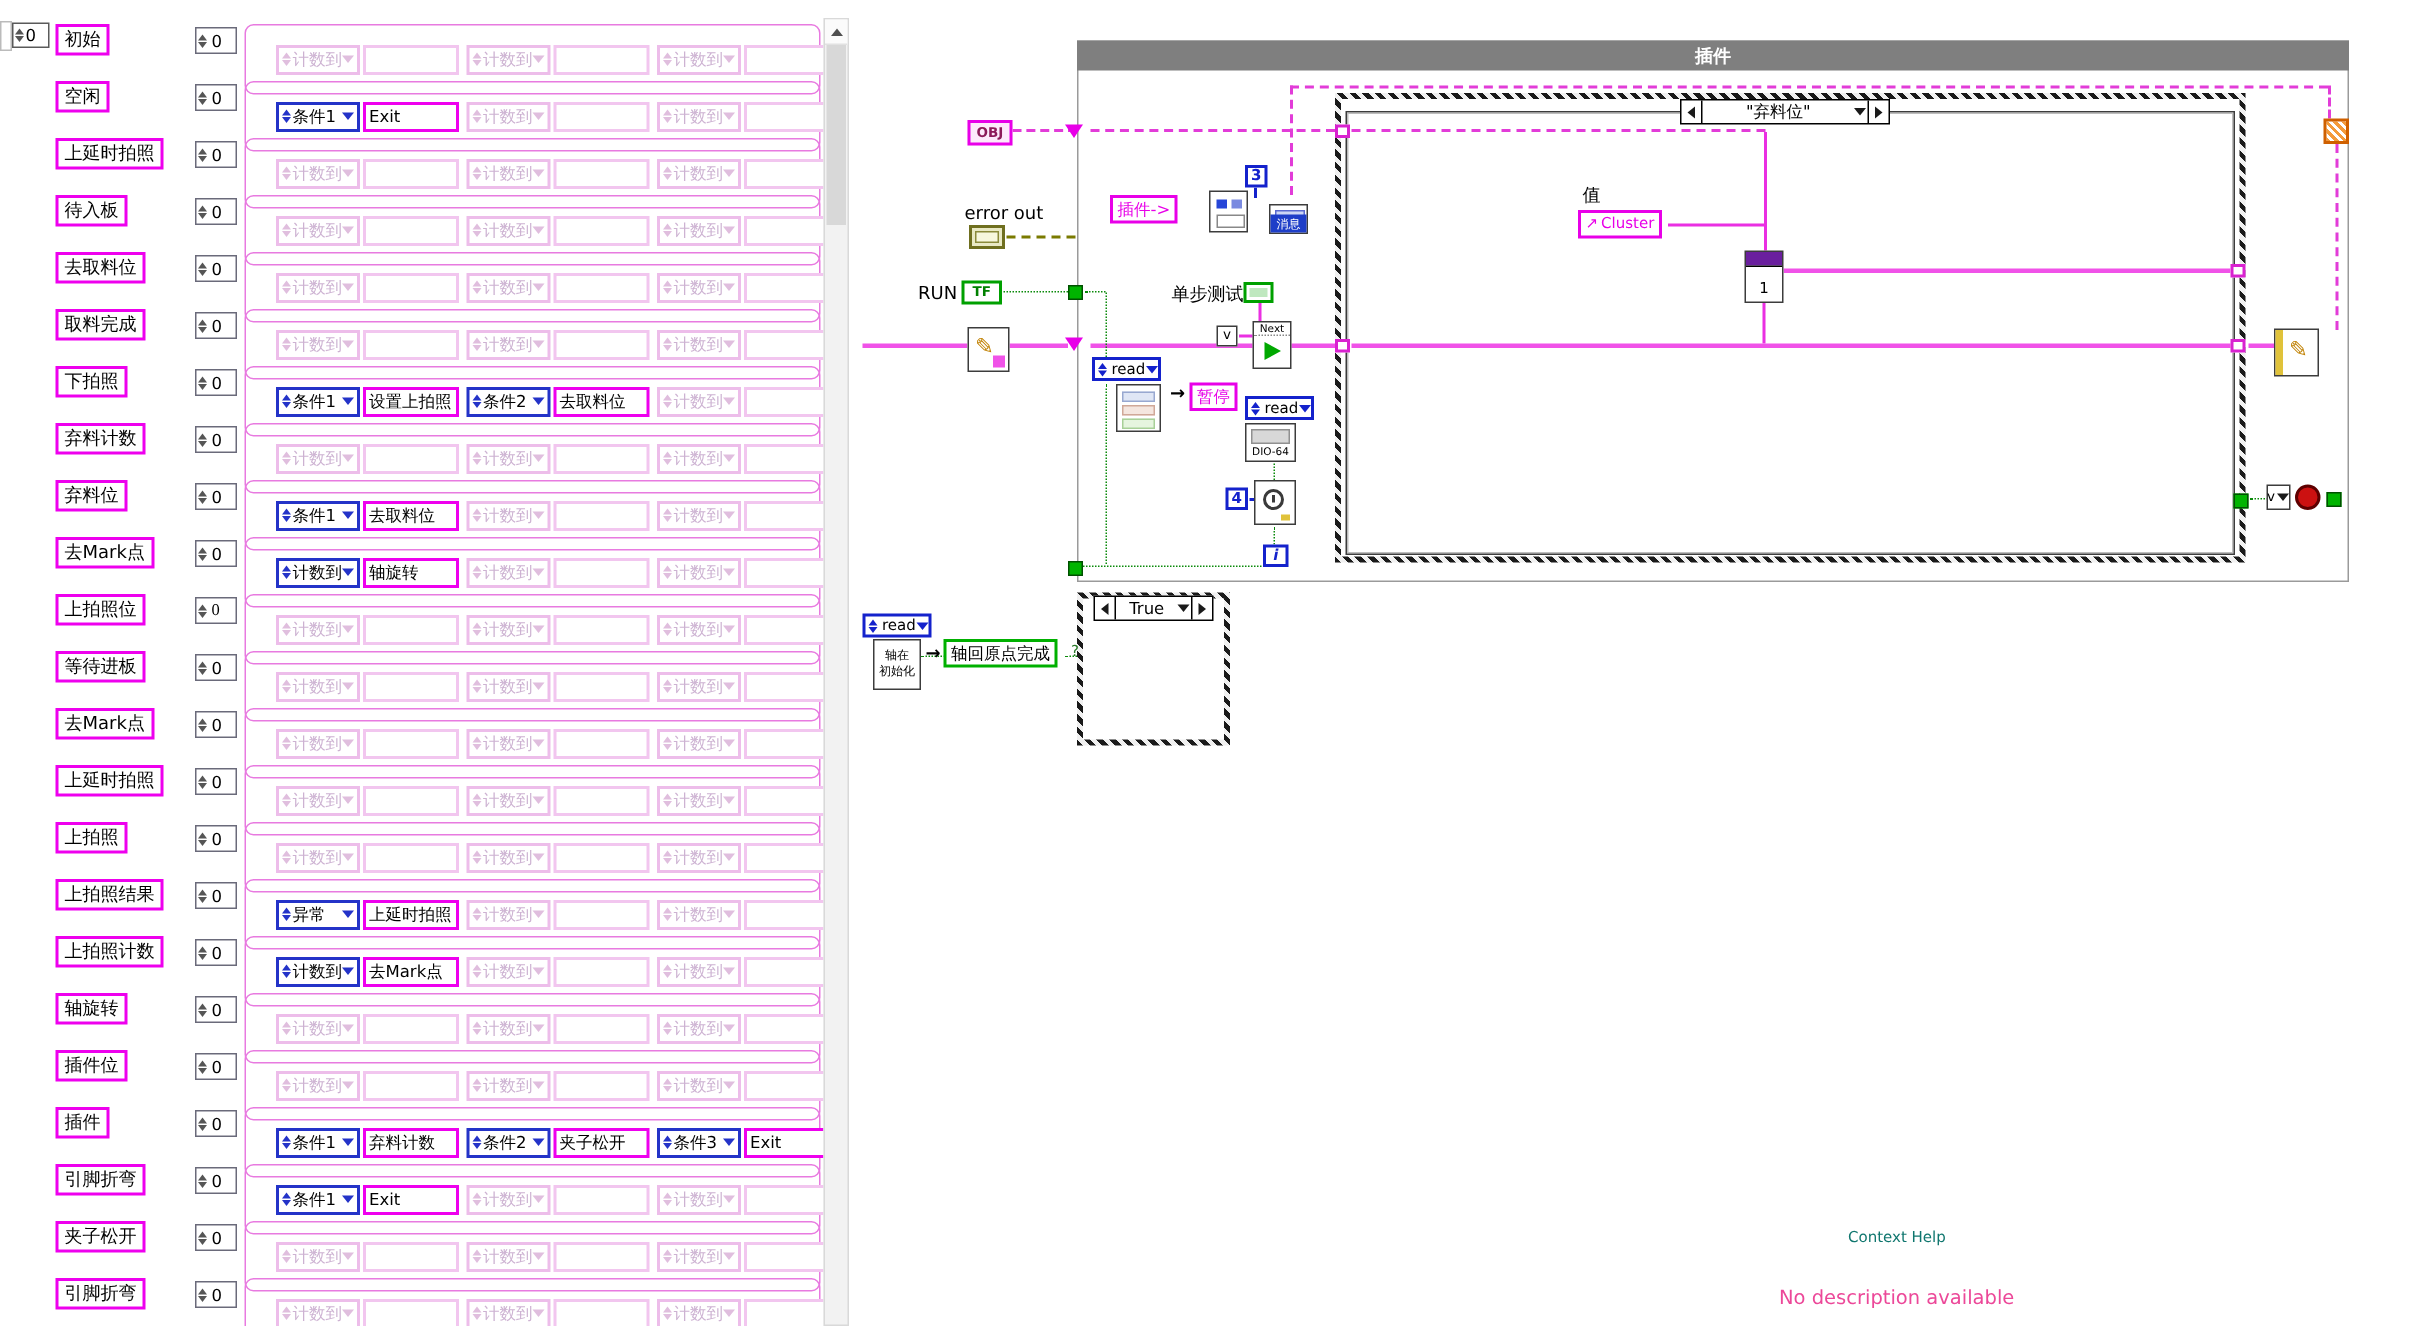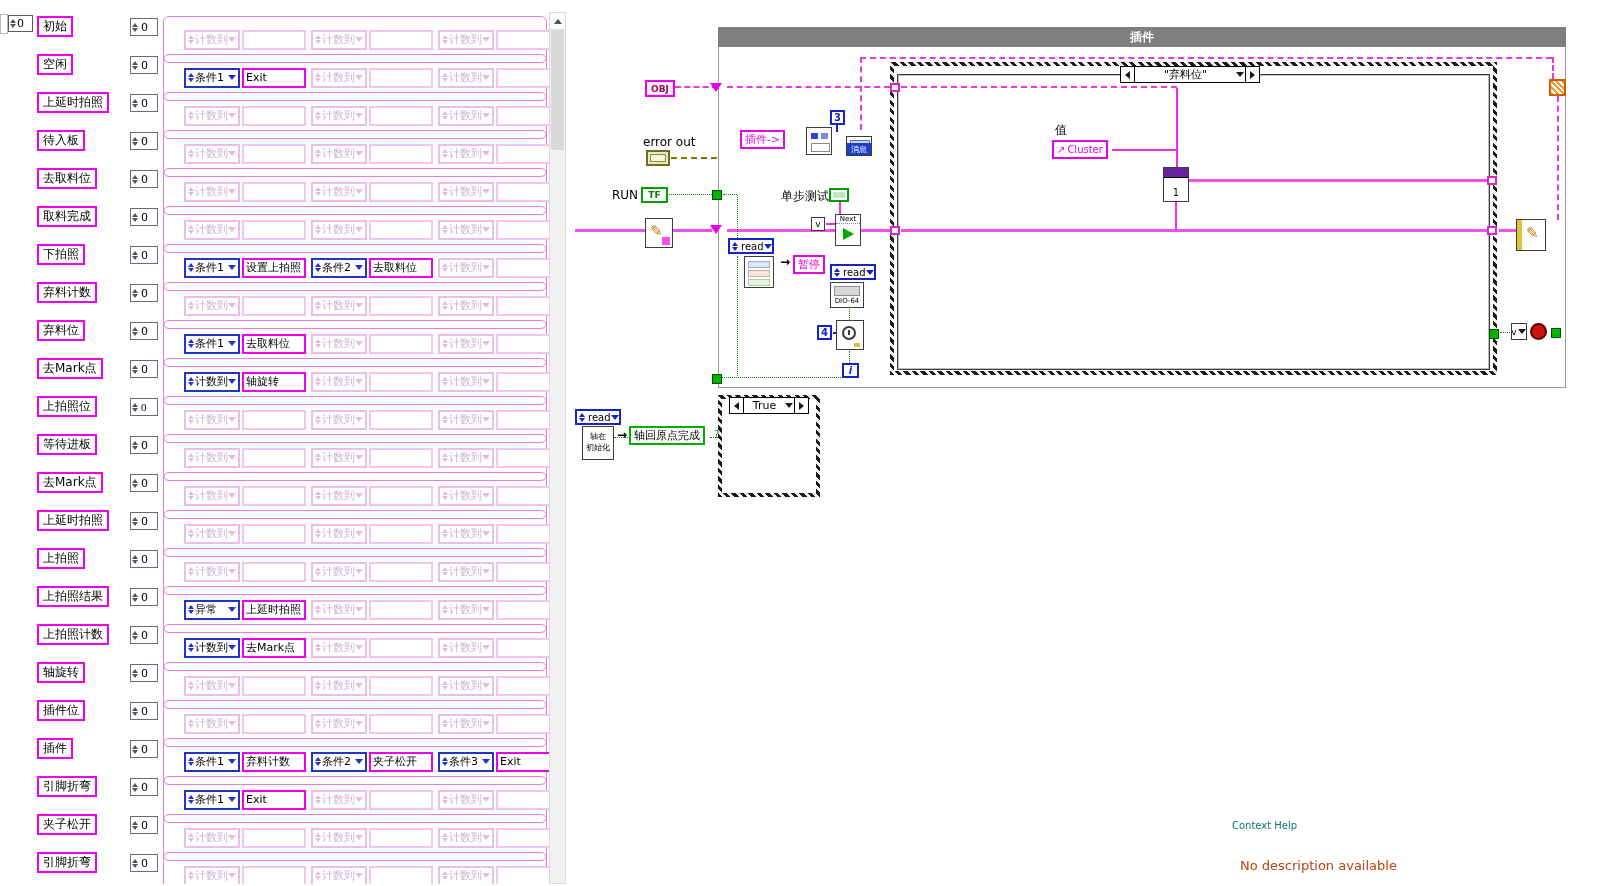--- a/index.html
+++ b/index.html
@@ -1353,13 +1353,13 @@
 </div>
 <div class="d nodebox" style="left:582px;top:426px;width:32px;height:34px;text-align:center">
   <span style="display:block;font-size:8px;margin-top:4px">轴在</span>
   <span style="display:block;font-size:8px">初始化</span>
 </div>
 <span class="d" style="left:617px;top:428px;font-size:12px;font-weight:bold;z-index:4">→</span>
 <div class="d glabel" style="left:629px;top:426px">轴回原点完成</div>
 <span class="d" style="left:714px;top:429px;font-size:10px;color:#2a7a2a;z-index:4">?</span>
 
 <span class="d" style="left:1232px;top:820px;font-size:10px;color:#0f766e">Context Help</span>
-<span class="d" style="left:1240px;top:858px;font-size:13px;color:#c2410c">No description available</span>
+<span class="d" style="left:1186px;top:858px;font-size:13px;color:#ec4899">No description available</span>
 
 </body></html>

